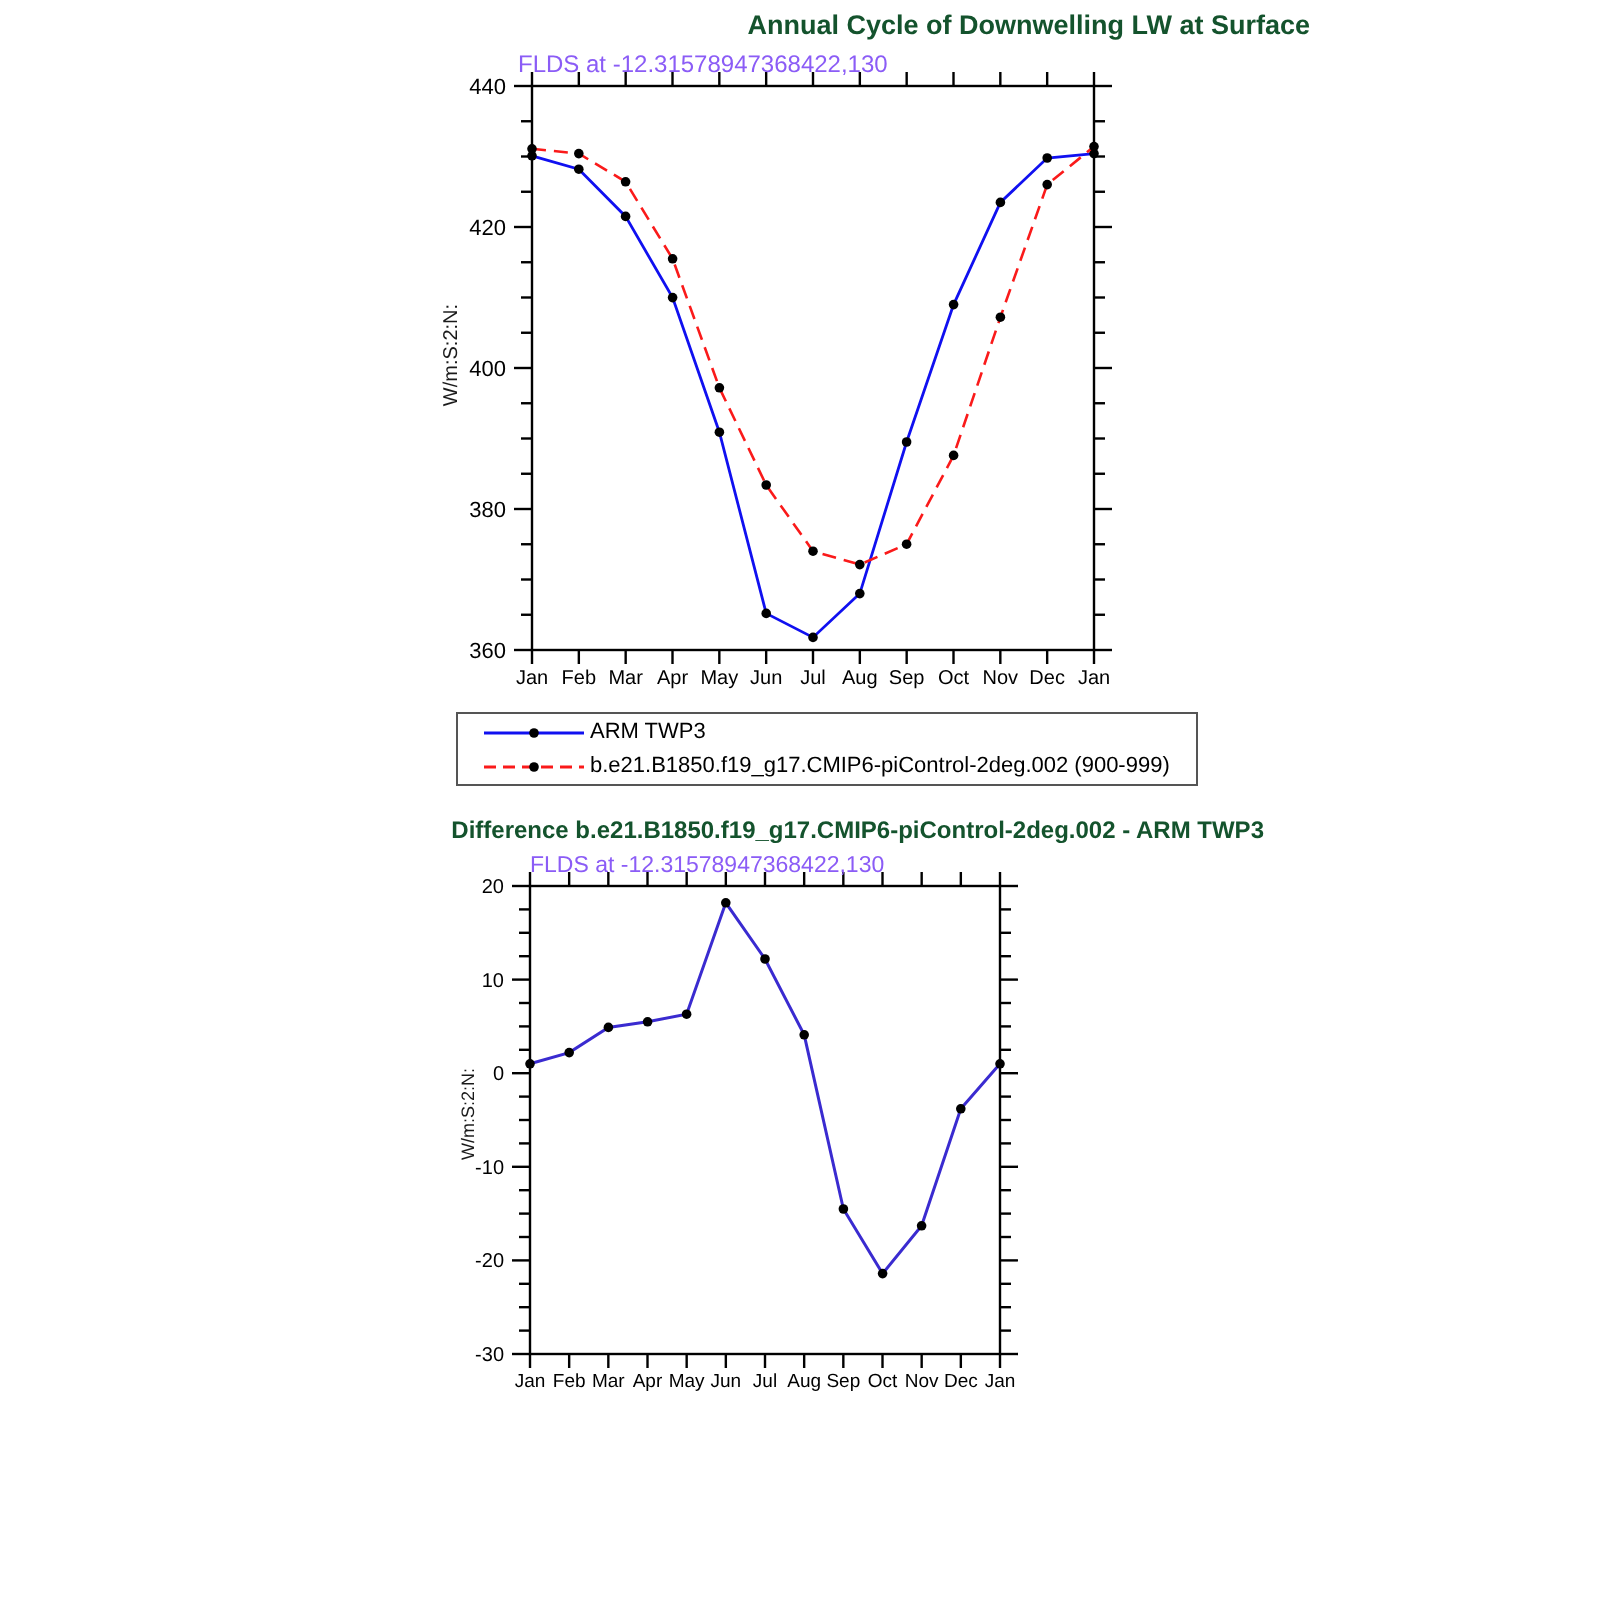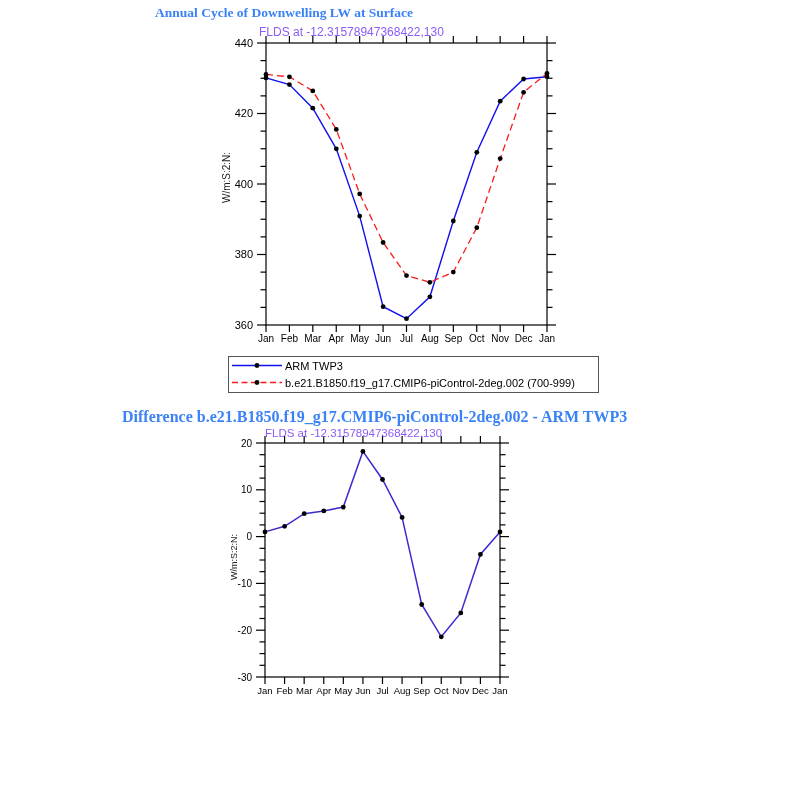--- a/index.html
+++ b/index.html
@@ -1,24 +1,24 @@
 <!DOCTYPE html>
 <html><head>
 <meta charset="utf-8">
 <style>
   html,body{margin:0;padding:0;background:#fff;}
   #page{position:relative;width:800px;height:800px;background:#ffffff;overflow:hidden;
         font-family:"Liberation Sans",sans-serif;color:#000;}
   .abs{position:absolute;}
   #plot-canvas{position:absolute;left:0;top:0;}
-  .chart-title{font-weight:bold;text-align:left;color:#3b82f6;white-space:nowrap;font-family:Liberation Serif, serif;}
+  .chart-title{font-weight:bold;text-align:right;color:#14532d;white-space:nowrap;}
   .chart-subtitle{color:#8b5cf6;white-space:nowrap;}
   .ylabel{text-align:center;white-space:nowrap;transform:rotate(-90deg);color:#1a1a1a;}
   #legend-box{border:1px solid #555;background:#fff;display:flex;flex-direction:column;
-              justify-content:flex-start;box-sizing:border-box;padding-left:2px;}
+              justify-content:center;box-sizing:border-box;padding-left:12px;}
   .legend-row{display:flex;align-items:center;height:17px;}
   .legend-row span{font-size:11px;margin-left:2px;white-space:nowrap;}
 </style>
 </head>
 <body>
 
 <div id="page">
 
   <svg id="plot-canvas" width="800" height="800">
       <g>
@@ -260,21 +260,21 @@
           <line x1="1" y1="5.5" x2="51" y2="5.5" stroke="#1010f0" stroke-width="1.4"></line>
           <circle cx="26" cy="5.5" r="2.4" fill="#000000"></circle>
         </svg>
         <span>ARM TWP3</span>
       </div>
       <div class="legend-row">
         <svg width="52" height="11">
           <line x1="1" y1="5.5" x2="51" y2="5.5" stroke="#fa1a1a" stroke-width="1.4" stroke-dasharray="6,3.5"></line>
           <circle cx="26" cy="5.5" r="2.4" fill="#000000"></circle>
         </svg>
-        <span>b.e21.B1850.f19_g17.CMIP6-piControl-2deg.002 (700-999)</span>
+        <span>b.e21.B1850.f19_g17.CMIP6-piControl-2deg.002 (900-999)</span>
       </div>
     </div>
 
-  <div class="abs chart-title" style="left:122px;top:408px;width:500px;font-size:16px;">Difference b.e21.B1850.f19_g17.CMIP6-piControl-2deg.002 - ARM TWP3</div>
+  <div class="abs chart-title" style="left:132px;top:408px;width:500px;font-size:12px;">Difference b.e21.B1850.f19_g17.CMIP6-piControl-2deg.002 - ARM TWP3</div>
   <div class="abs chart-subtitle" style="left:265px;top:427px;font-size:11.5px;">FLDS at -12.31578947368422,130</div>
   <div class="abs ylabel" style="left:209px;top:552px;width:50px;font-size:9px;">W/m:S:2:N:</div>
 
 </div>
 
 </body></html>

